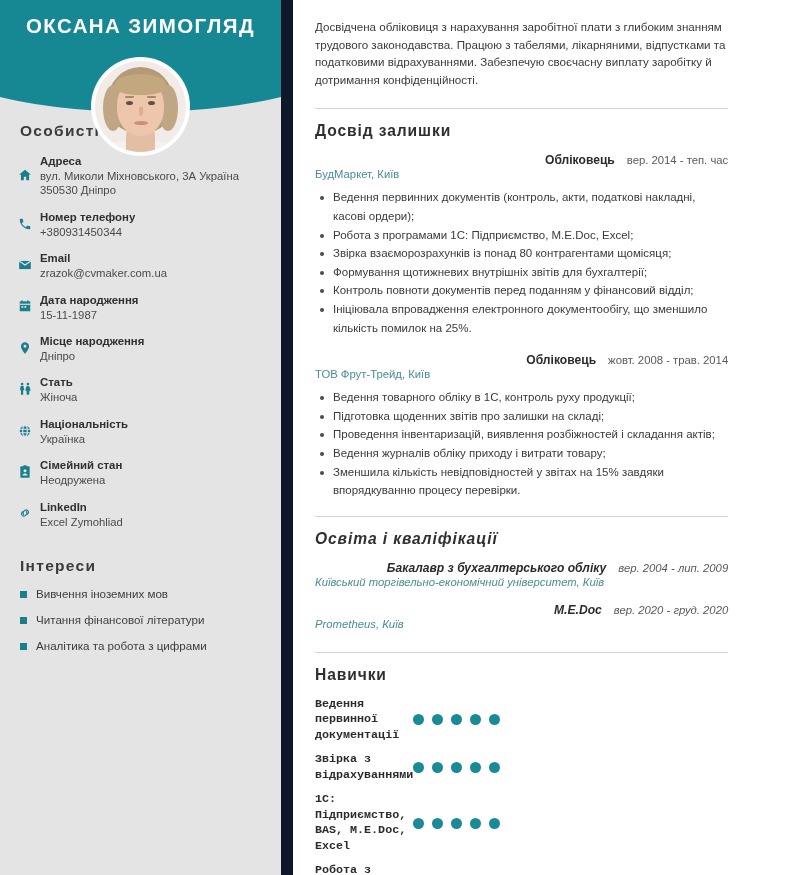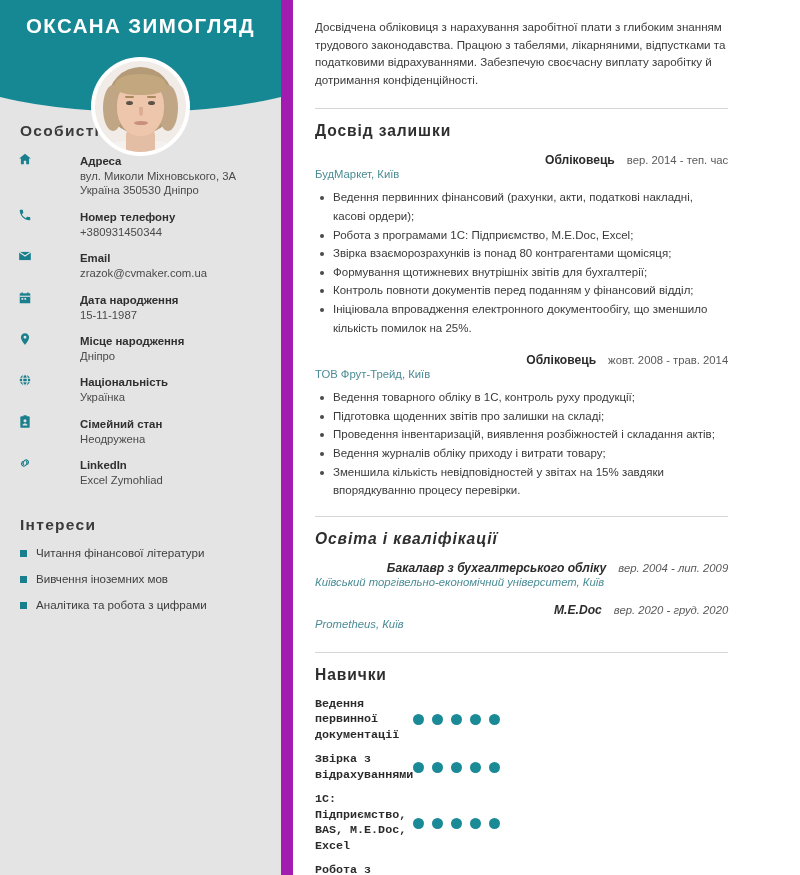--- a/index.html
+++ b/index.html
@@ -3,21 +3,21 @@
 <meta charset="utf-8">
 <style>
   * { box-sizing: border-box; margin: 0; padding: 0; }
   html, body {
     width: 800px; height: 875px;
     background: #ffffff;
     font-family: "Liberation Sans", sans-serif;
     color: #333333;
     overflow: hidden;
   }
-  .page { position: relative; width: 668px; height: 875px; display: flex; background:#a21caf; }
+  .page { position: relative; width: 668px; height: 875px; display: flex; background:#0f172a; }
 
   
   .sidebar {
     position: relative;
     width: 281px;
     background: #e4e4e4;
     flex: 0 0 281px;
     height: 875px;
   }
   .banner {
@@ -70,21 +70,21 @@
   .ph-nose { position:absolute; left:44px; top:46px; width:4px; height:9px; border-radius:0 0 50% 50%; background:#dcae92; }
   .ph-mouth { position:absolute; left:39px; top:60px; width:14px; height:4px; border-radius:50%; background:#c98f7e; }
 
   .sb-body { position: relative; padding: 0 18px; margin-top: 122px; }
   .sb-heading {
     font-size: 15.5px; font-weight: bold; color: #3b3b3b;
     letter-spacing: 1.3px; margin: 60px 0 11px 2px;
   }
   .sb-heading.first { margin-top: 67px; }
   .contact-list { list-style: none; }
-  .contact-item { display: flex; align-items: flex-start; margin-bottom: 9px; gap: 40px; }
+  .contact-item { display: flex; align-items: center; margin-bottom: 9px; }
   .c-icon {
     flex: 0 0 22px; width: 22px; padding-top: 1px;
     color: #1a7f8c; display: flex; justify-content: flex-start;
   }
   .c-icon svg { display: block; }
   .c-text { flex: 1 1 auto; min-width: 0; }
   .c-label { font-size: 11.4px; font-weight: bold; color: #2f2f2f; line-height: 15px; }
   .c-value { font-size: 11.3px; color: #4a4a4a; line-height: 14.4px; }
 
   .interest-list { list-style: none; margin-top: 2px; }
@@ -221,20 +221,34 @@
             <svg width="14" height="14" viewBox="0 0 24 24" fill="currentColor">
                 <path d="M12 2C8.1 2 5 5.1 5 9c0 5.2 7 13 7 13s7-7.8 7-13c0-3.9-3.1-7-7-7zm0 9.5A2.5 2.5 0 1 1 12 6.5a2.5 2.5 0 0 1 0 5z"></path>
               </svg>
           </span>
           <span class="c-text">
             <span class="c-label">Місце народження</span>
             <span class="c-value" style="display:block">Дніпро</span>
           </span>
         </li>
 
+        <li class="contact-item">
+          <span class="c-icon">
+            <svg width="14" height="14" viewBox="0 0 24 24" fill="currentColor">
+                <circle cx="7" cy="3.6" r="2.3"></circle>
+                <path d="M4.4 7h5.2l1.1 7H8.9v8H5.1v-8H3.3z"></path>
+                <circle cx="17" cy="3.6" r="2.3"></circle>
+                <path d="M17 7c2 0 3.2 1.3 3.5 3l1 5h-2l-.4 7h-4.2l-.4-7h-2l1-5c.3-1.7 1.5-3 3.5-3z"></path>
+              </svg>
+          </span>
+          <span class="c-text">
+            <span class="c-label">Стать</span>
+            <span class="c-value" style="display:block">Жіноча</span>
+          </span>
+        </li>
 
         <li class="contact-item">
           <span class="c-icon">
             <svg width="14" height="14" viewBox="0 0 24 24" fill="none" stroke="currentColor" stroke-width="2">
                 <circle cx="12" cy="12" r="9" fill="currentColor" stroke="none"></circle>
                 <ellipse cx="12" cy="12" rx="4" ry="9" stroke="#e4e4e4"></ellipse>
                 <path d="M3 9h18M3 15h18" stroke="#e4e4e4"></path>
               </svg>
           </span>
           <span class="c-text">
@@ -271,25 +285,25 @@
           </span>
         </li>
 
       </ul>
 
       <div class="sb-heading" style="margin-top:28px">Інтереси</div>
 
       <ul class="interest-list">
         <li class="interest-item">
           <span class="sq-bullet"></span>
-          <span class="interest-text">Читання фінансової літератури</span>
+          <span class="interest-text">Вивчення іноземних мов</span>
         </li>
         <li class="interest-item">
           <span class="sq-bullet"></span>
-          <span class="interest-text">Вивчення іноземних мов</span>
+          <span class="interest-text">Читання фінансової літератури</span>
         </li>
         <li class="interest-item">
           <span class="sq-bullet"></span>
           <span class="interest-text">Аналітика та робота з цифрами</span>
         </li>
       </ul>
 
     </div>
   </aside>
 
@@ -301,21 +315,21 @@
       <div class="rule"></div>
       <h2 class="section-heading">Досвід залишки</h2>
 
       <div class="entry">
         <div class="entry-top">
           <span class="entry-title">Обліковець</span>
           <span class="entry-date">вер. 2014 - теп. час</span>
         </div>
         <div class="entry-org">БудМаркет, Київ</div>
         <ul class="duties">
-          <li class="duty">Ведення первинних фінансовий (рахунки, акти, податкові накладні, касові ордери);</li>
+          <li class="duty">Ведення первинних документів (контроль, акти, податкові накладні, касові ордери);</li>
           <li class="duty">Робота з програмами 1С: Підприємство, M.E.Doc, Excel;</li>
           <li class="duty">Звірка взаєморозрахунків із понад 80 контрагентами щомісяця;</li>
           <li class="duty">Формування щотижневих внутрішніх звітів для бухгалтерії;</li>
           <li class="duty">Контроль повноти документів перед поданням у фінансовий відділ;</li>
           <li class="duty">Ініціювала впровадження електронного документообігу, що зменшило кількість помилок на 25%.</li>
         </ul>
       </div>
 
       <div class="entry">
         <div class="entry-top">

